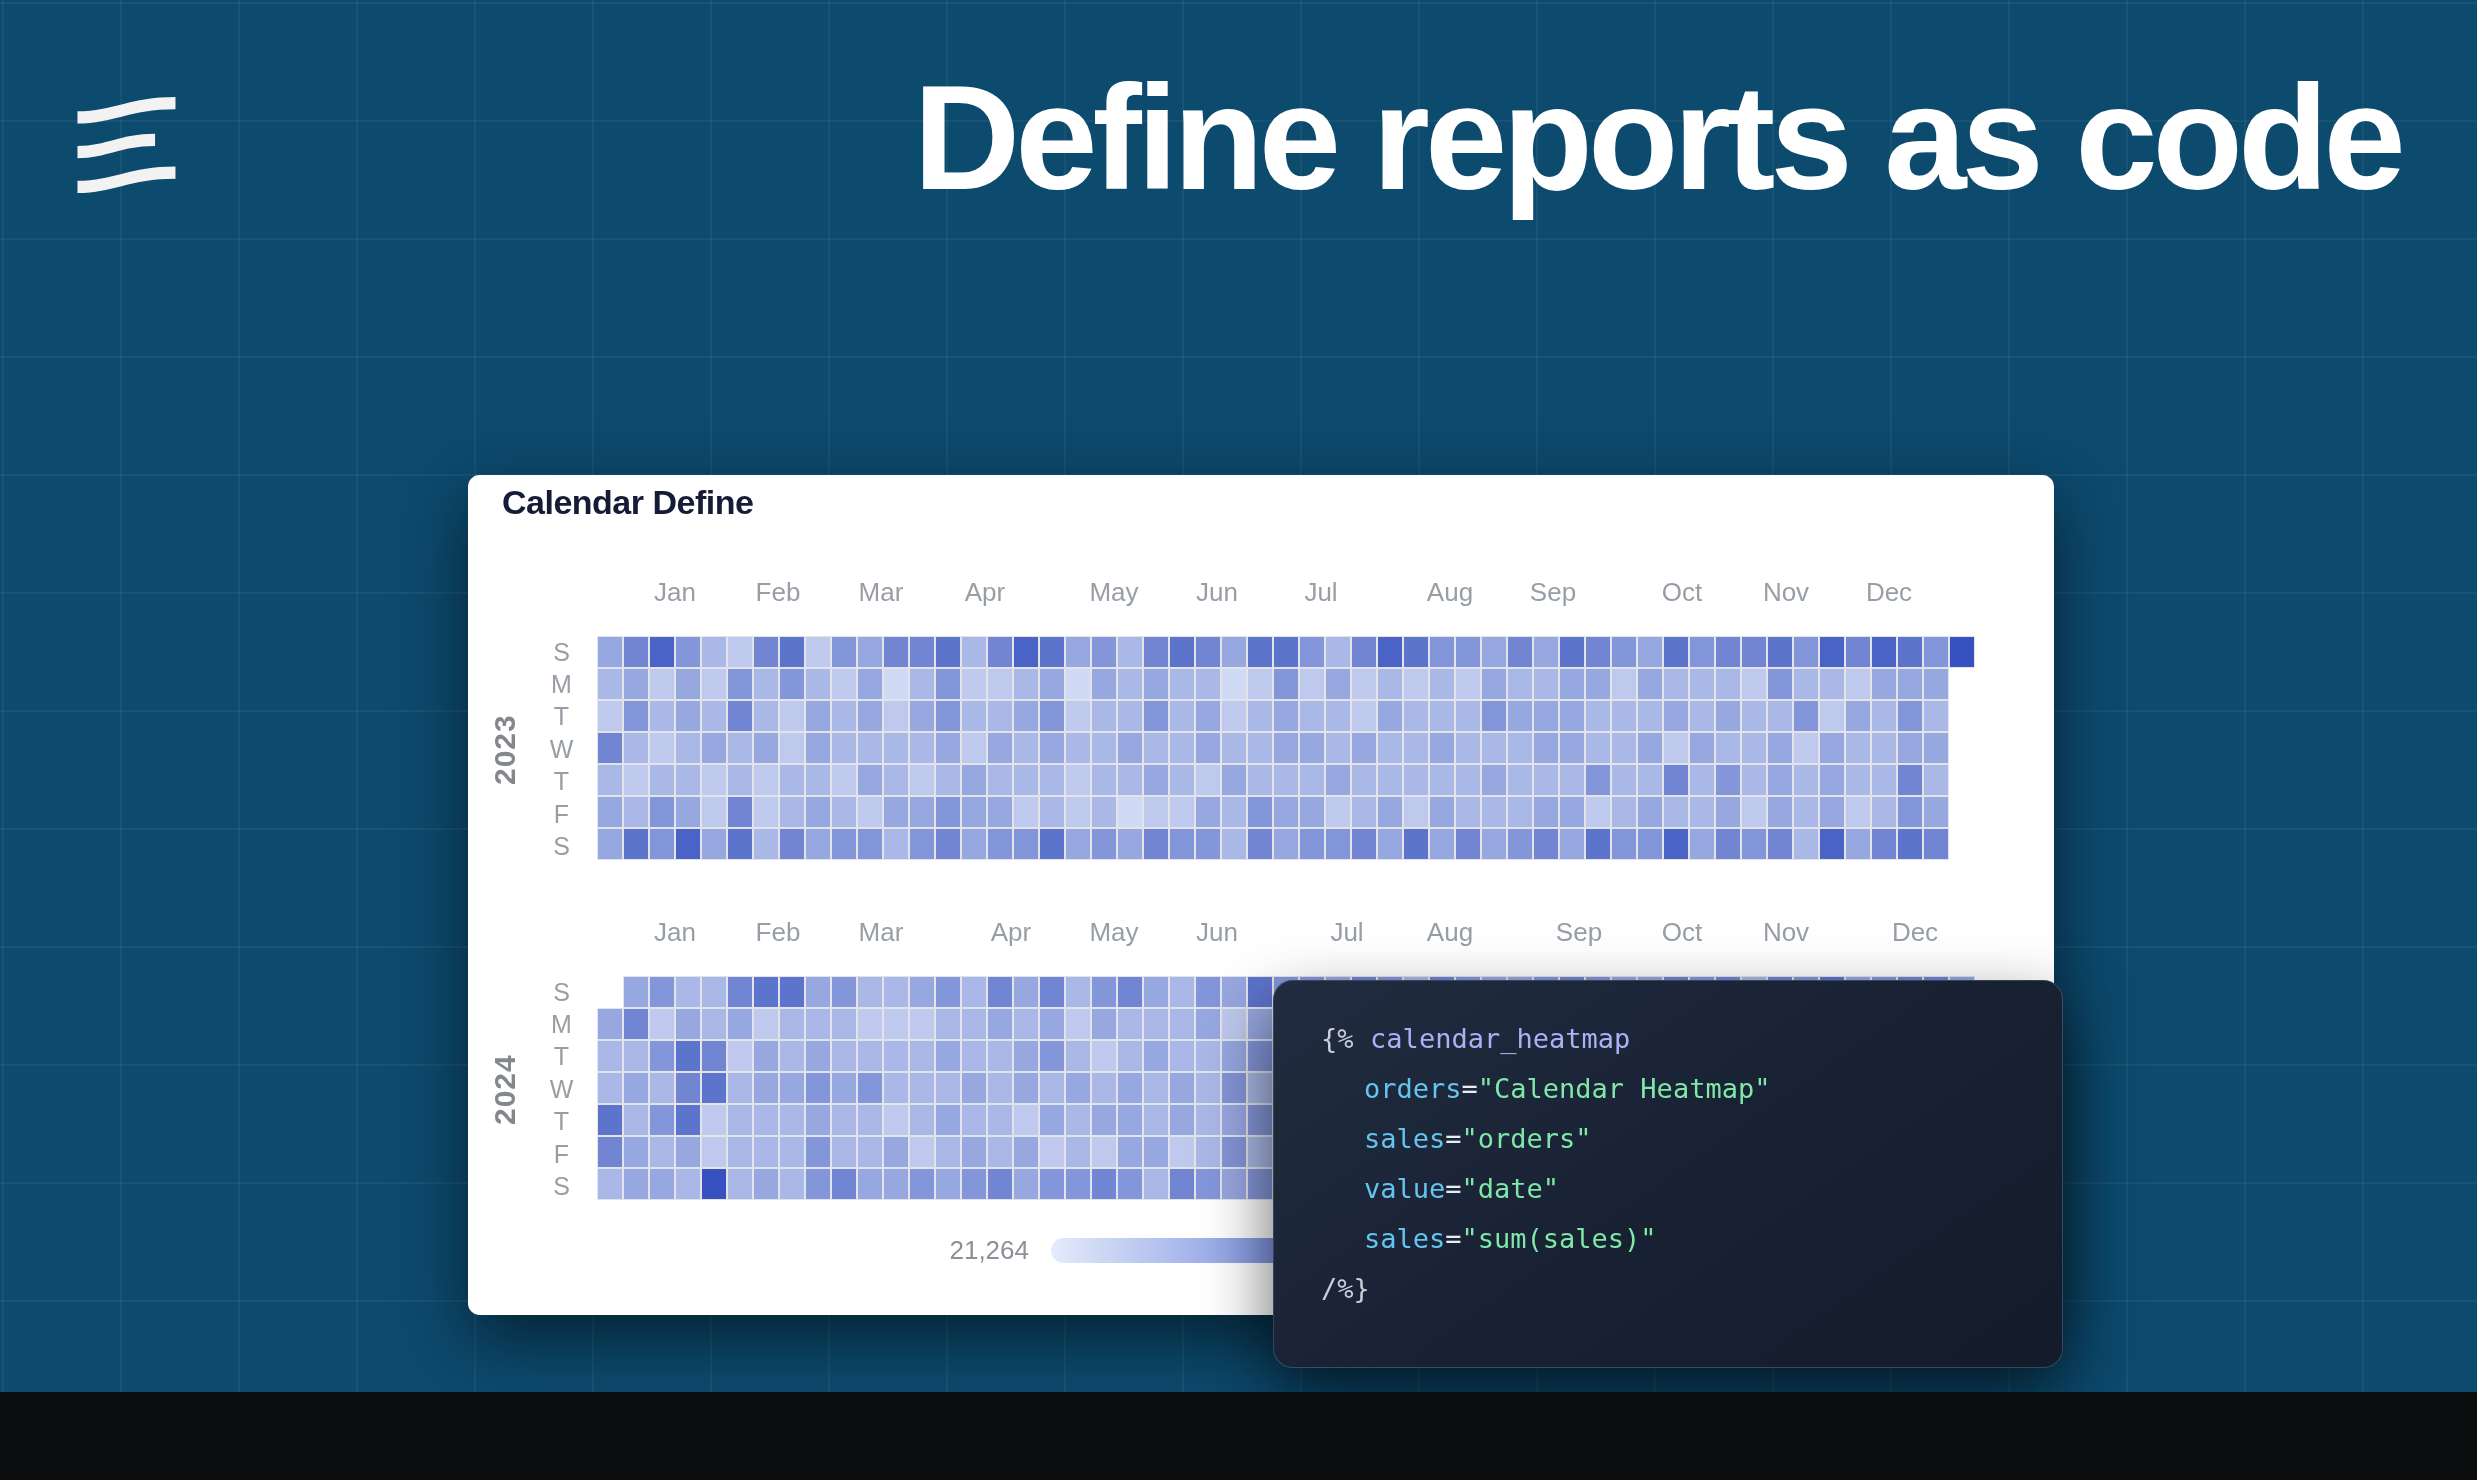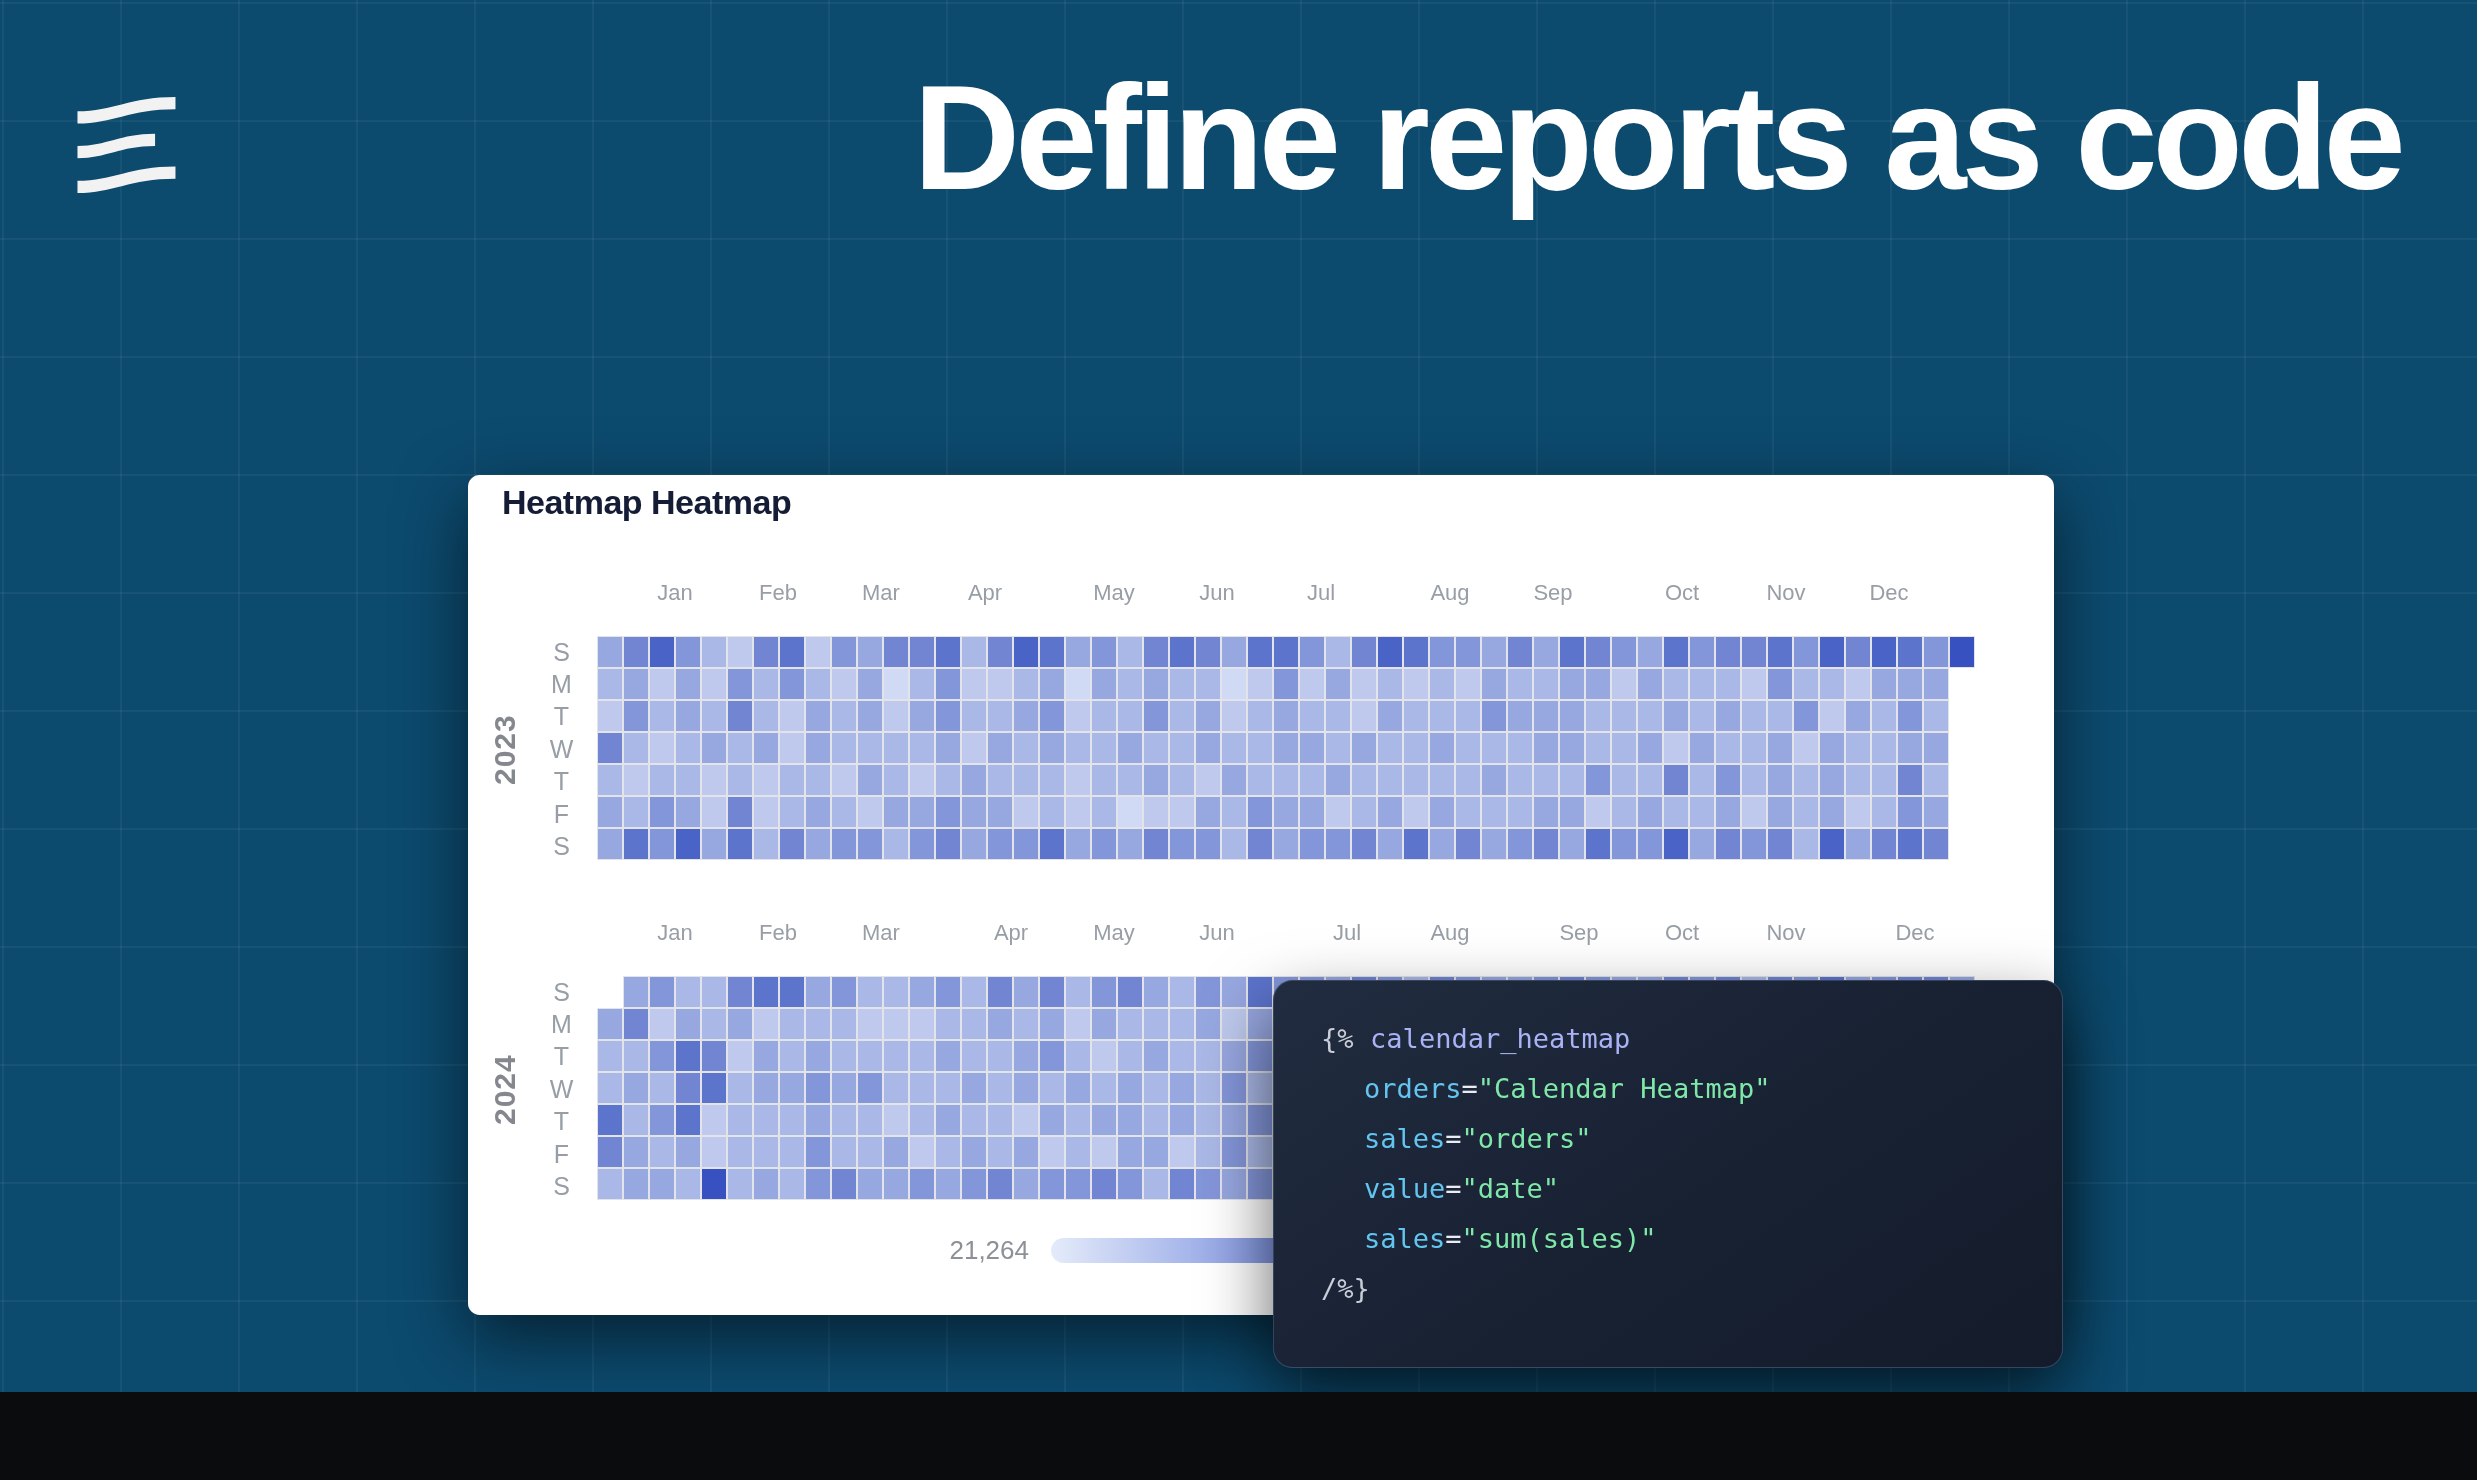--- a/index.html
+++ b/index.html
@@ -16,21 +16,21 @@
   .subhead{position:absolute;top:246px;right:78px;margin:0;color:#9fa1a6;
     font-size:94px;font-weight:400;letter-spacing:-2px;line-height:1.05;white-space:nowrap;}
 
   .card{position:absolute;left:468px;top:475px;width:1586px;height:840px;background:#ffffff;
     border-radius:11.7px;box-shadow:0 23.4px 68px rgba(0,0,0,0.55);}
   .card-title{position:absolute;left:34px;top:7.8px;margin:0;color:#141c36;
     font-size:34px;font-weight:700;letter-spacing:-0.5px;}
 
   .hm{position:absolute;left:129px;width:1370px;}
   .hm-month{position:absolute;top:0;width:82px;height:31px;line-height:31px;text-align:center;
-    color:#989ea6;font-size:22px;}
+    color:#989ea6;font-size:26px;}
   .hm-grid{position:absolute;top:59px;left:0;display:grid;
     grid-template-columns:repeat(53,26px);grid-template-rows:repeat(7,32px);}
   .hm-cell{box-sizing:border-box;border:1px solid #e2e4ea;}
   .hm-cell.masked{visibility:hidden;}
   .hm-day{position:absolute;left:-55px;width:39px;text-align:center;color:#989ea6;font-size:25px;}
   .hm-year{position:absolute;left:-109px;top:59px;height:227px;width:33px;display:flex;
     align-items:center;justify-content:center;color:#84888e;font-size:30px;font-weight:700;
     letter-spacing:1px;writing-mode:vertical-rl;transform:rotate(180deg);}
 
   .legend{position:absolute;left:444px;top:760px;display:flex;align-items:center;gap:21.5px;}
@@ -62,21 +62,21 @@
     <svg viewBox="0 0 100 96" width="103" height="98">
       <path fill="#f2f2f2" d="M1,15 C36,15 52,1 97,1 L97,13 C52,13 36,27 1,27 Z"></path>
       <path fill="#f2f2f2" d="M1,49 C30,49 42,37 77,37 L77,49 C42,49 30,61 1,61 Z"></path>
       <path fill="#f2f2f2" d="M1,83 C36,83 52,69 97,69 L97,81 C52,81 36,95 1,95 Z"></path>
     </svg>
   </div>
 
   <h1 class="headline">Define reports as code</h1>
 
   <div class="card">
-    <h2 class="card-title">Heatmap Heatmap</h2>
+    <h2 class="card-title">Calendar Define</h2>
     <div id="heatmaps">
         <div class="hm" style="top: 102px;">
           <span class="hm-month" style="left: 37px;">Jan</span>
           <span class="hm-month" style="left: 140px;">Feb</span>
           <span class="hm-month" style="left: 243px;">Mar</span>
           <span class="hm-month" style="left: 347px;">Apr</span>
           <span class="hm-month" style="left: 476px;">May</span>
           <span class="hm-month" style="left: 579px;">Jun</span>
           <span class="hm-month" style="left: 683px;">Jul</span>
           <span class="hm-month" style="left: 812px;">Aug</span>

